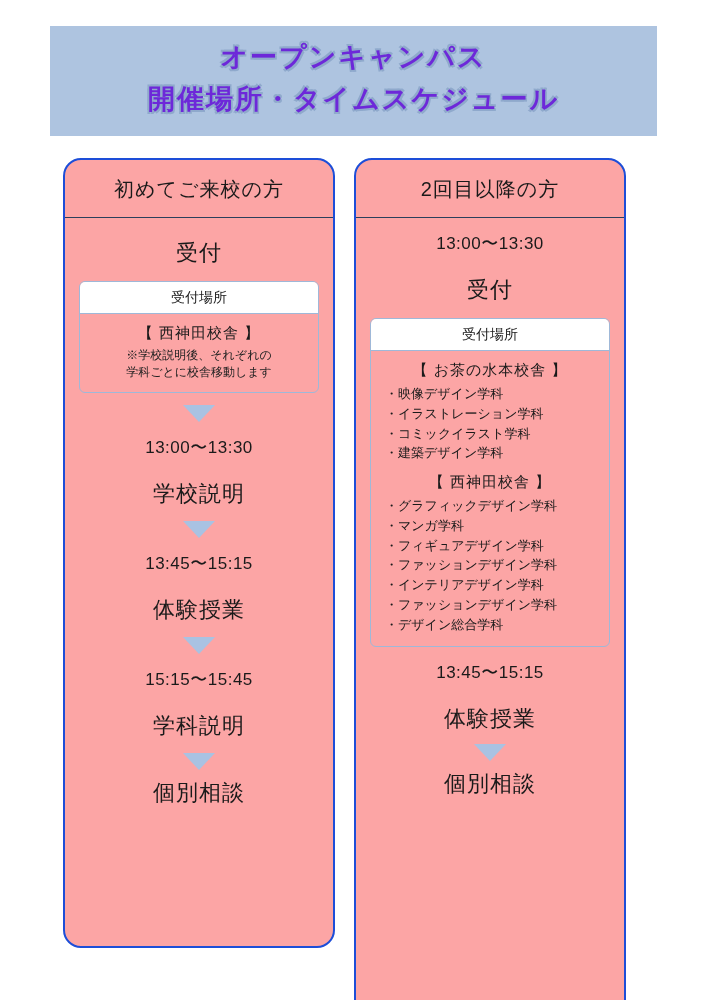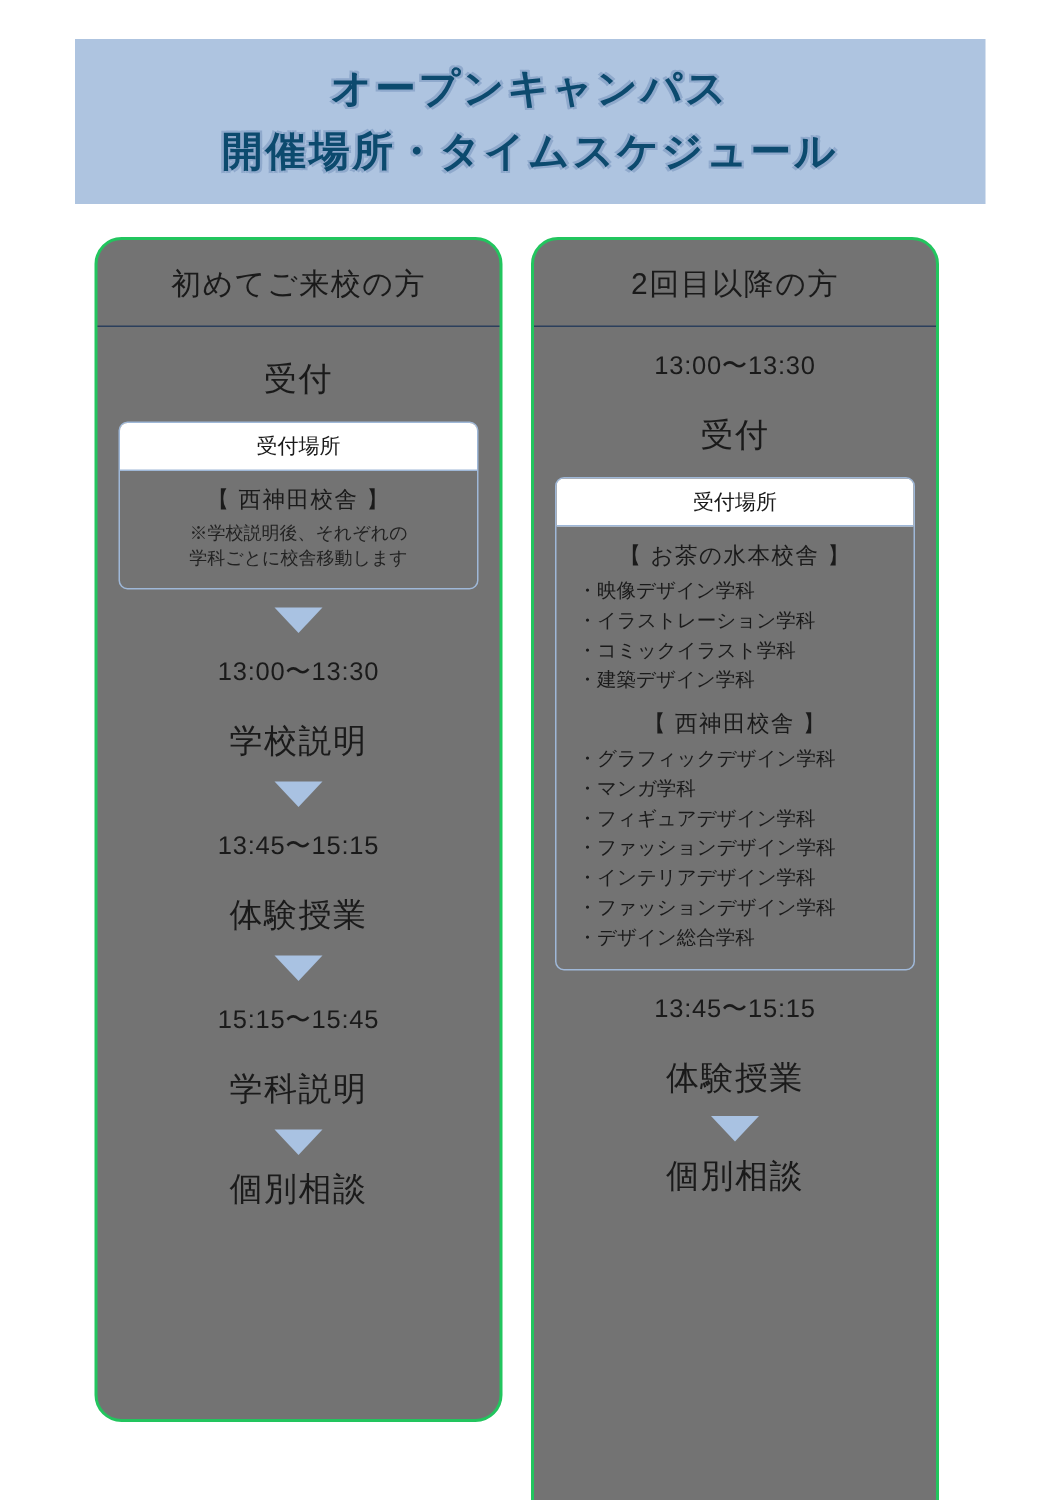--- a/index.html
+++ b/index.html
@@ -28,47 +28,48 @@
     width: 607px;
     height: 110px;
     background: #aec4e0;
     display: flex;
     flex-direction: column;
     align-items: center;
     justify-content: center;
     box-sizing: border-box;
   }
   .header-line {
-    color: #0c4a6e;
+    color: #6d28d9;
     font-size: 27px;
     font-weight: bold;
     letter-spacing: 2px;
     line-height: 1.55;
     text-shadow:
       -1.6px -1.6px 0 #8fa9cc,
        1.6px -1.6px 0 #8fa9cc,
       -1.6px  1.6px 0 #8fa9cc,
        1.6px  1.6px 0 #8fa9cc;
     white-space: nowrap;
+    font-family: Liberation Mono, monospace;
   }
 
   
   .columns {
     position: absolute;
     left: 63px;
     top: 158px;
     width: 584px;
     display: flex;
     gap: 19px;
   }
   .col {
-    border: 2px solid #22c55e;
+    border: 2px solid #1d4ed8;
     border-radius: 18px;
     box-sizing: border-box;
-    background: #737373;
+    background: #fca5a5;
     padding: 0 0 18px 0;
   }
   .col-left { width: 272px; height: 790px; }
   .col-right { width: 272px; height: 884px; }
 
   .col-title {
     text-align: center;
     font-size: 20px;
     padding: 16px 0 14px 0;
     border-bottom: 1.5px solid #2b3f5c;

